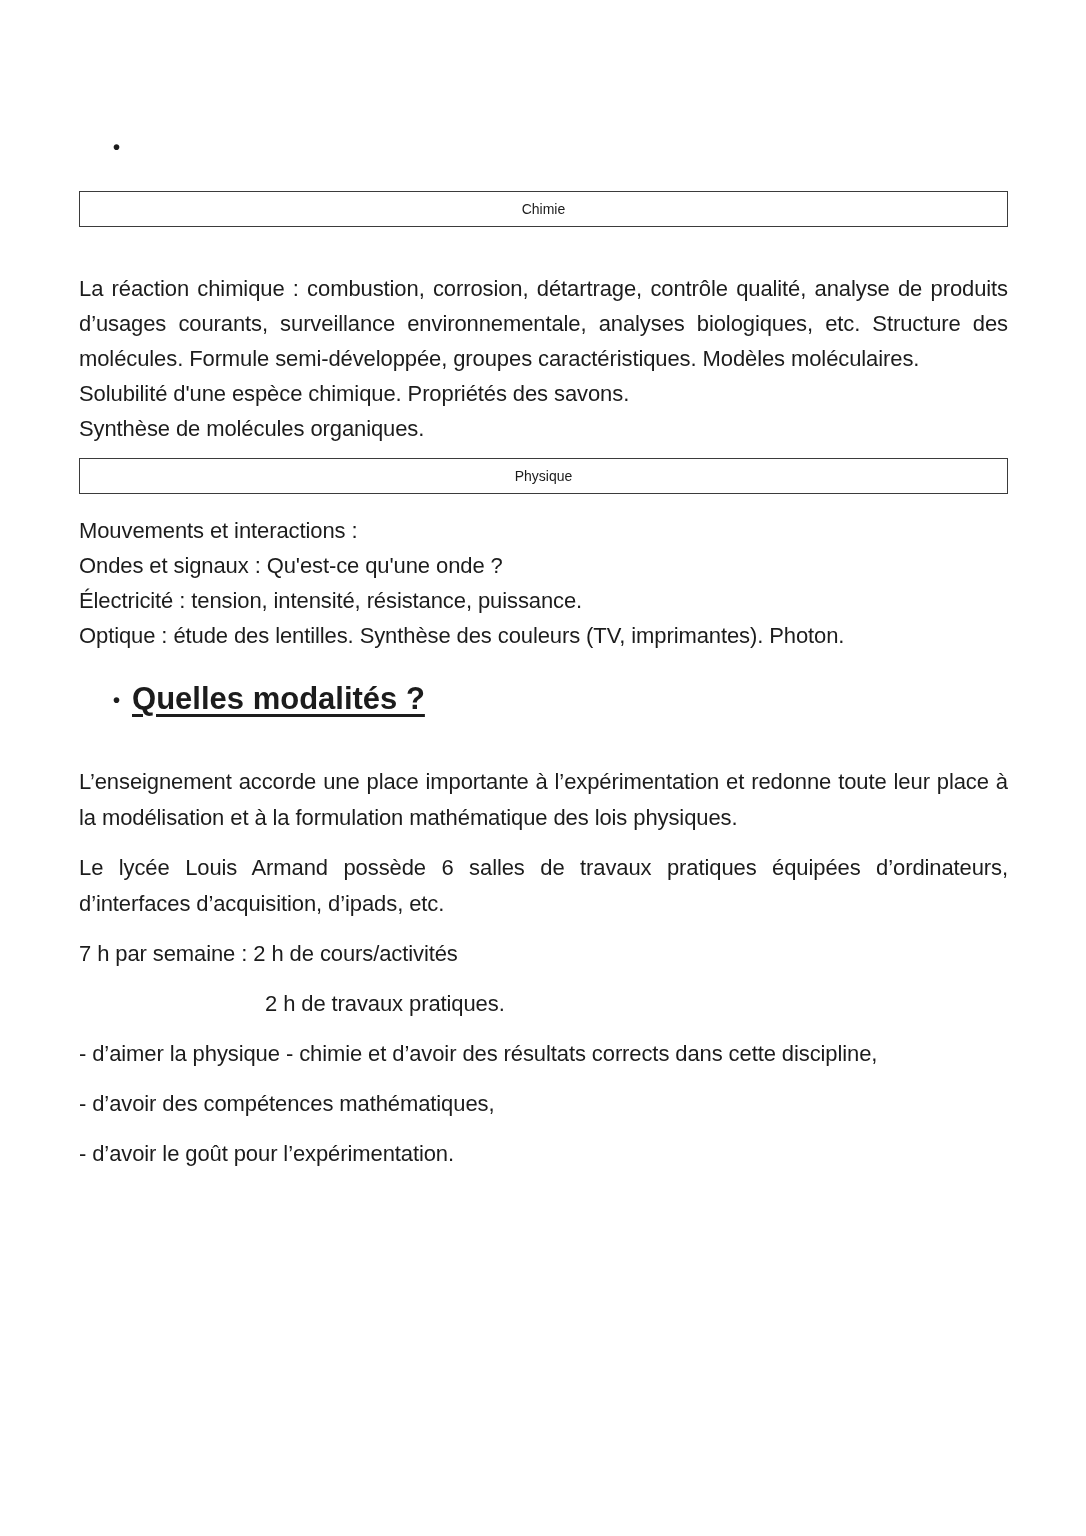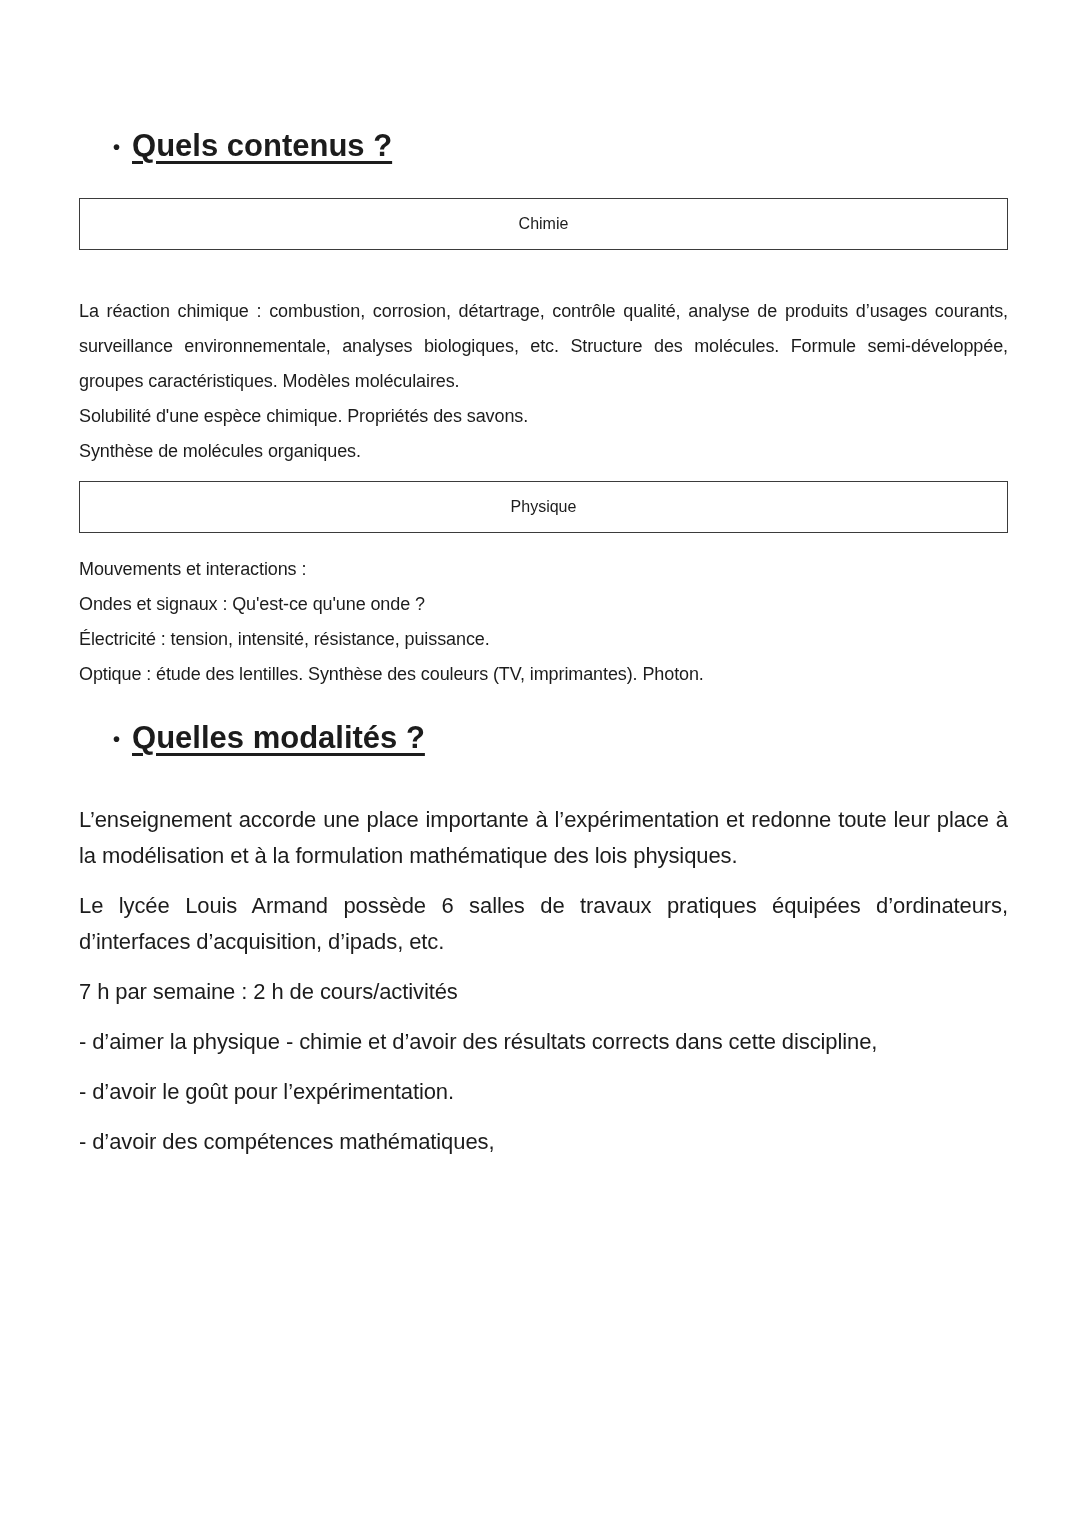--- a/index.html
+++ b/index.html
@@ -32,34 +32,34 @@
     line-height: 1;
     margin-top: 9px;
   }
   .doc-heading .heading-text {
     text-decoration: underline;
     text-decoration-thickness: 3px;
     text-underline-offset: 5px;
   }
   .subject-box {
     margin-top: 34px;
-    height: 52px;
+    height: 36px;
     box-sizing: border-box;
     border: 1.6px solid #3b3b3b;
     display: flex;
     align-items: center;
     justify-content: center;
-    font-size: 16px;
+    font-size: 14px;
     line-height: 1;
   }
   .subject-box.box-physique {
     margin-top: 12px;
   }
   .text-block {
-    font-size: 18px;
+    font-size: 22px;
     line-height: 35px;
     letter-spacing: -0.1px;
   }
   .text-block p { margin: 0; }
   .chem-block { margin-top: 44px; }
   .phys-block { margin-top: 19px; }
   .justify { text-align: justify; }
   .heading-modalites { margin-top: 28px; }
   .modalites-block {
     margin-top: 47px;
@@ -70,21 +70,20 @@
   .modalites-block p { margin: 0 0 14px 0; }
   .indent { padding-left: 186px; }
 </style>
 </head>
 <body>
 
 <div class="page">
 
   <div class="doc-heading">
     <span class="bullet">•</span>
-    <span class="heading-text">Quels contenus ?</span>
   </div>
 
   <div class="subject-box">
     <span>Chimie</span>
   </div>
 
   <div class="text-block chem-block">
     <p class="justify">La réaction chimique : combustion, corrosion, détartrage, contrôle qualité, analyse de produits d’usages courants, surveillance environnementale, analyses biologiques, etc. Structure des molécules. Formule semi-développée, groupes caractéristiques. Modèles moléculaires.</p>
     <p>Solubilité d'une espèce chimique. Propriétés des savons.</p>
     <p>Synthèse de molécules organiques.</p>
@@ -103,18 +102,19 @@
 
   <div class="doc-heading heading-modalites">
     <span class="bullet">•</span>
     <span class="heading-text">Quelles modalités ?</span>
   </div>
 
   <div class="modalites-block">
     <p class="justify">L’enseignement accorde une place importante à l’expérimentation et redonne toute leur place à la modélisation et à la formulation mathématique des lois physiques.</p>
     <p class="justify">Le lycée Louis Armand possède 6 salles de travaux pratiques équipées d’ordinateurs, d’interfaces d’acquisition, d’ipads, etc.</p>
     <p>7 h par semaine : 2 h de cours/activités</p>
+    <p class="indent">2 h de travaux pratiques.</p>
     <p>- d’aimer la physique - chimie et d’avoir des résultats corrects dans cette discipline,</p>
+    <p>- d’avoir des compétences mathématiques,</p>
     <p>- d’avoir le goût pour l’expérimentation.</p>
-    <p>- d’avoir des compétences mathématiques,</p>
   </div>
 
 </div>
 
 </body></html>

